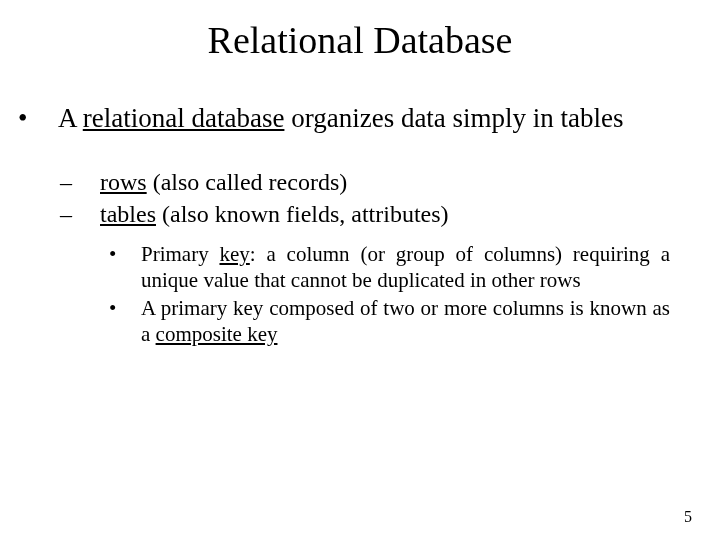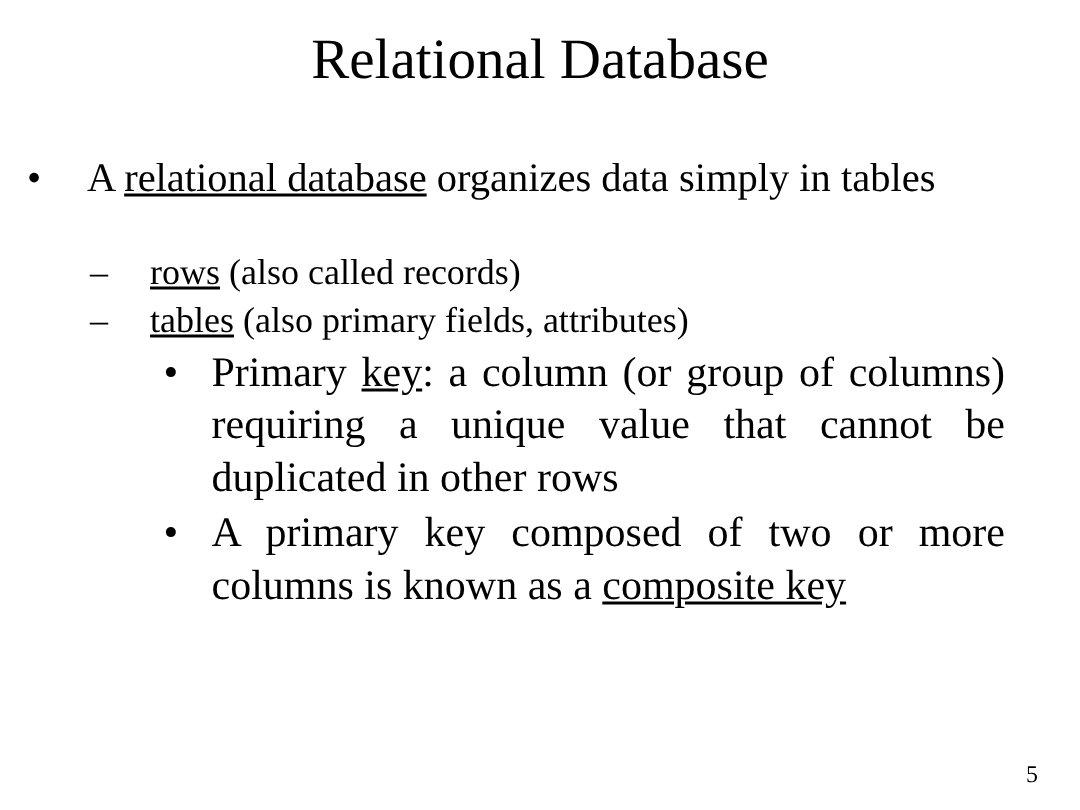--- a/index.html
+++ b/index.html
@@ -19,31 +19,31 @@
     margin-bottom: 40px;
   }
   .l1 {
     font-size: 27px;
     padding-left: 28px;
     text-indent: -20px;
     margin-bottom: 30px;
     line-height: 1.25;
   }
   .l1 .bullet { display: inline-block; width: 20px; }
-  .l2-group { margin-left: 50px; margin-bottom: 0; }
+  .l2-group { margin-left: 50px; margin-bottom: 10px; }
   .l2 {
     font-size: 24px;
     line-height: 1.35;
     padding-left: 20px;
     text-indent: -20px;
   }
   .l2 .dash { display: inline-block; width: 20px; }
   .l3-group { margin-left: 95px; margin-right: 20px; }
   .l3 {
-    font-size: 28px;
+    font-size: 21px;
     line-height: 1.25;
     text-align: justify;
     padding-left: 16px;
     text-indent: -16px;
     margin-bottom: 2px;
   }
   .l3 .dot { display: inline-block; width: 16px; }
   .underline { text-decoration: underline; }
   .pagenum {
     position: absolute;
@@ -59,21 +59,21 @@
 
 <div class="l1">
   <span class="bullet">•</span><span>A </span><span class="underline">relational database</span><span> organizes data simply in tables</span>
 </div>
 
 <div class="l2-group">
   <div class="l2">
     <span class="dash">–</span><span class="underline">rows</span><span> (also called records)</span>
   </div>
   <div class="l2">
-    <span class="dash">–</span><span class="underline">tables</span><span> (also primary fields, attributes)</span>
+    <span class="dash">–</span><span class="underline">tables</span><span> (also known fields, attributes)</span>
   </div>
 </div>
 
 <div class="l3-group">
   <div class="l3">
     <span class="dot">•</span><span>Primary </span><span class="underline">key</span><span>: a column (or group of columns) requiring a unique value that cannot be duplicated in other rows</span>
   </div>
   <div class="l3">
     <span class="dot">•</span><span>A primary key composed of two or more columns is known as a </span><span class="underline">composite key</span>
   </div>

